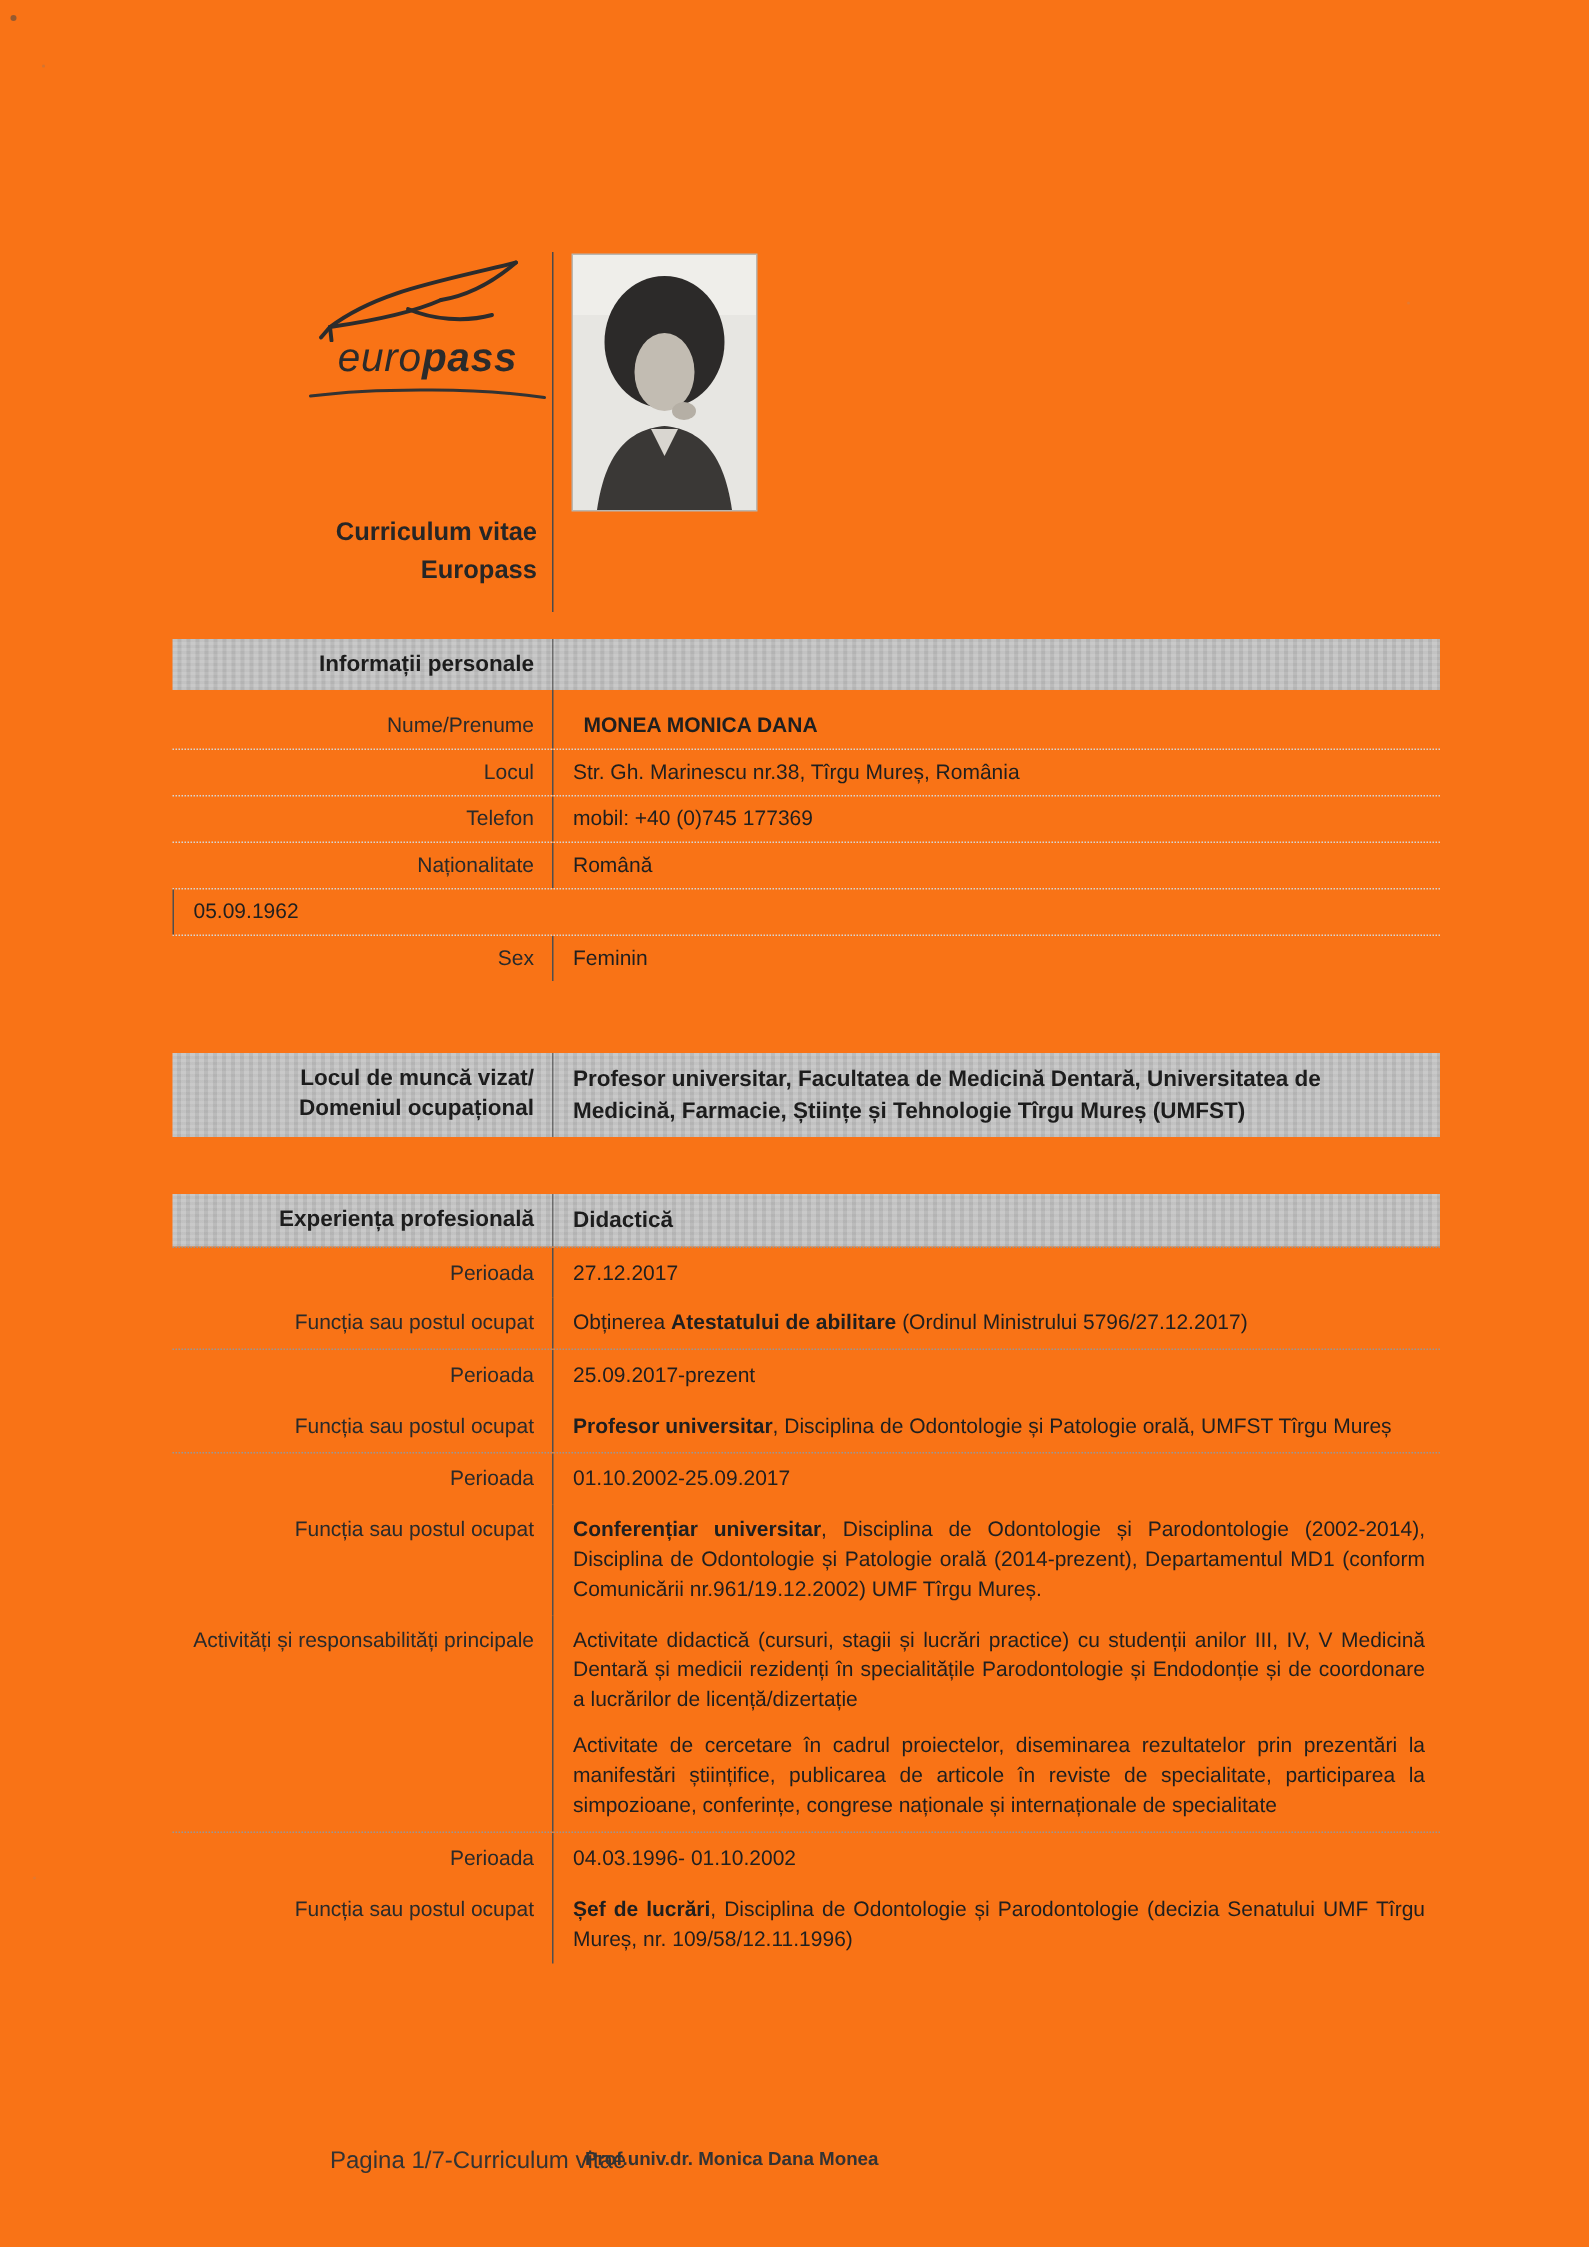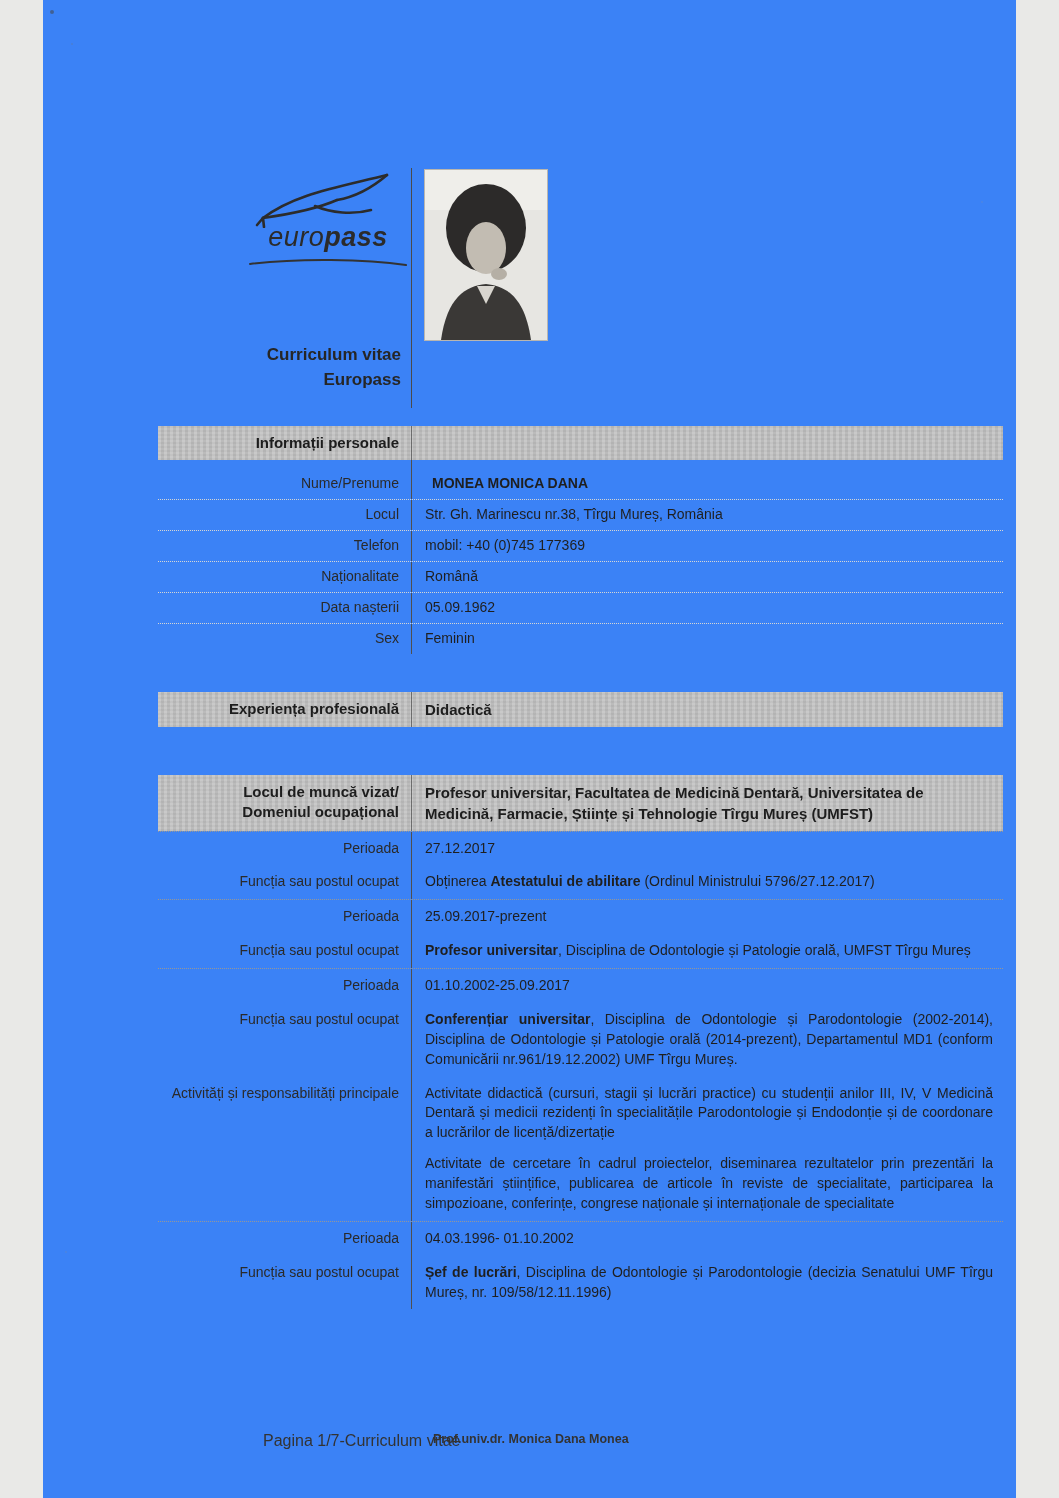--- a/index.html
+++ b/index.html
@@ -1,19 +1,19 @@
 <!DOCTYPE html>
 <html lang="ro"><head>
 <meta charset="utf-8">
 <style>
   * { margin:0; padding:0; box-sizing:border-box; }
   body { background:#e9e9e7; font-family:"Liberation Sans", sans-serif; }
   .page {
-    position:relative; width:973px; height:1498px; margin:0 auto;
-    background:#3b82f6; color:#222; overflow:hidden;
+    position:relative; width:1059px; height:1498px; margin:0 auto;
+    background:#f97316; color:#222; overflow:hidden;
   }
   
   .page::before {
     content:""; position:absolute; left:7px; top:10px; width:4px; height:4px; border-radius:50%;
     background:rgba(70,70,70,.55);
     box-shadow: 20px 32px 0 -1px rgba(120,120,120,.28),
                 6px 118px 0 -2px rgba(130,130,130,.22),
                 930px 190px 0 -1px rgba(150,150,150,.20),
                 14px 1240px 0 -1px rgba(140,140,140,.22),
                 880px 1330px 0 -2px rgba(150,150,150,.18);
@@ -127,42 +127,41 @@
       </div>
       <div class="row">
         <div class="cell-label">Telefon</div>
         <div class="cell-value">mobil: +40 (0)745 177369</div>
       </div>
       <div class="row">
         <div class="cell-label">Naționalitate</div>
         <div class="cell-value">Română</div>
       </div>
       <div class="row">
-        <div class="cell-label">Data nașterii</div>
         <div class="cell-value">05.09.1962</div>
       </div>
       <div class="row">
         <div class="cell-label">Sex</div>
         <div class="cell-value">Feminin</div>
       </div>
-    </div>
-
-    <div class="bar bar-xp">
-      <div class="bar-label">Experiența profesională</div>
-      <div class="bar-value">Didactică</div>
     </div>
 
     <div class="bar bar-job">
       <div class="bar-label">
         <div>Locul de muncă vizat/</div>
         <div>Domeniul ocupațional</div>
       </div>
       <div class="bar-value">Profesor universitar, Facultatea de Medicină Dentară, Universitatea de Medicină, Farmacie, Științe și Tehnologie Tîrgu Mureș (UMFST)</div>
     </div>
 
+    <div class="bar bar-xp">
+      <div class="bar-label">Experiența profesională</div>
+      <div class="bar-value">Didactică</div>
+    </div>
+
     <div class="rows xp-rows">
 
       <div class="row sep">
         <div class="cell-label">Perioada</div>
         <div class="cell-value">27.12.2017</div>
       </div>
       <div class="row">
         <div class="cell-label">Funcția sau postul ocupat</div>
         <div class="cell-value justify"><span>Obținerea </span><b>Atestatului de abilitare</b><span> (Ordinul Ministrului 5796/27.12.2017)</span></div>
       </div>

